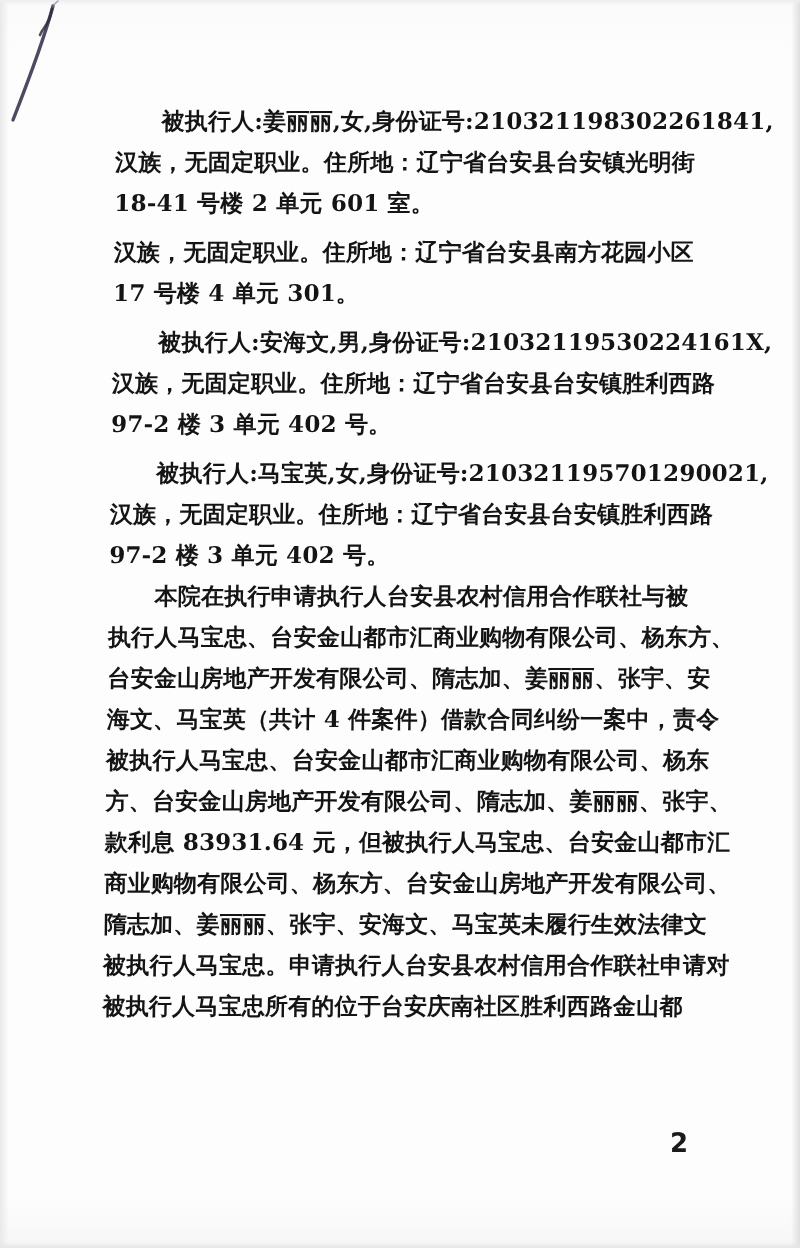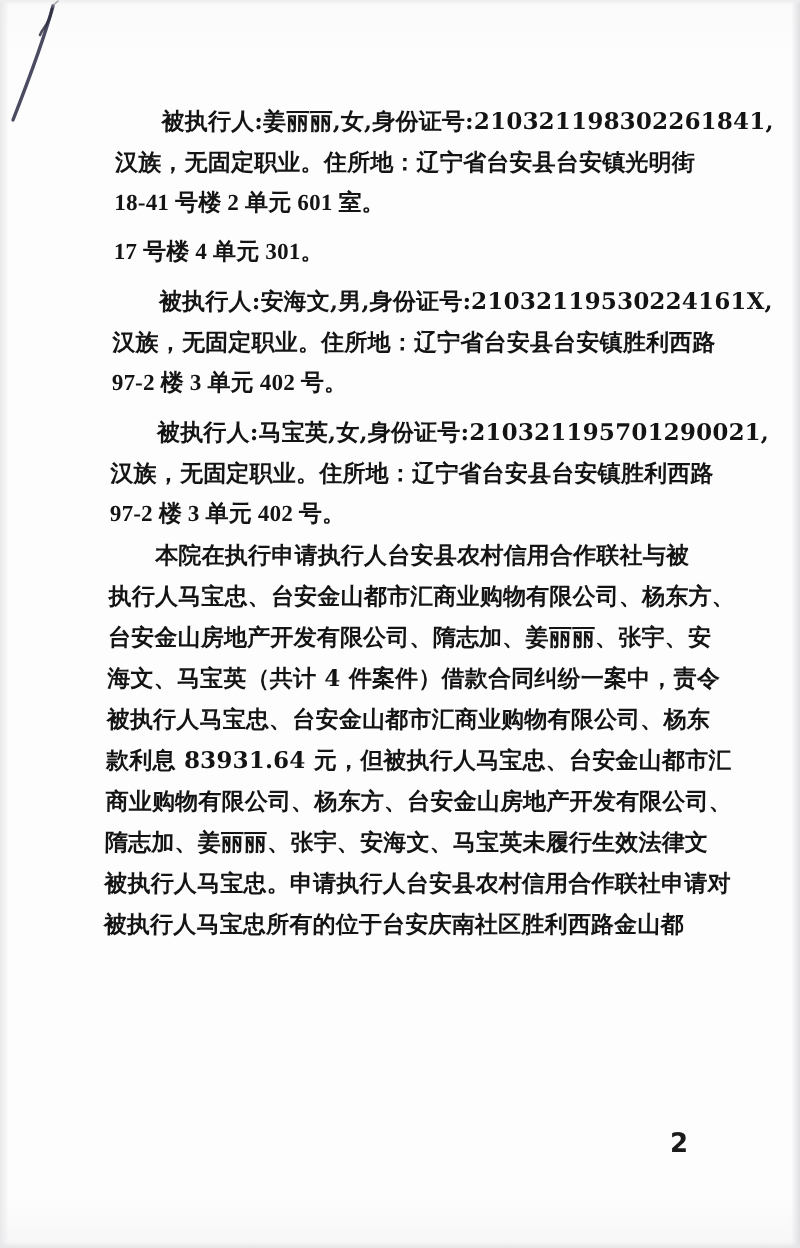--- a/index.html
+++ b/index.html
@@ -52,21 +52,21 @@
     letter-spacing: 0.2px;
   }
   .para { margin: 0; }
   .para.gap { margin-bottom: 8px; }
   .line {
     white-space: nowrap;
     text-align: justify;
     text-align-last: justify;
   }
   .line.indent { padding-left: 46px; }
-  .line.short  { text-align-last: left; font-family: Liberation Serif, serif; }
+  .line.short  { text-align-last: left; }
 
   .pagenum {
     position: absolute;
     left: 670px;
     top: 1128px;
     font-size: 26px;
     font-weight: 600;
     font-family: "DejaVu Sans", sans-serif;
     color: #1a1a1a;
   }
@@ -89,20 +89,21 @@
 
   <div class="textblock">
 
     <div class="para gap">
       <div class="line indent">被执行人:姜丽丽,女,身份证号:210321198302261841,</div>
       <div class="line">汉族，无固定职业。住所地：辽宁省台安县台安镇光明街</div>
       <div class="line short">18-41 号楼 2 单元 601 室。</div>
     </div>
 
     <div class="para gap">
+      <div class="line">汉族，无固定职业。住所地：辽宁省台安县南方花园小区</div>
       <div class="line short">17 号楼 4 单元 301。</div>
     </div>
 
     <div class="para gap">
       <div class="line indent">被执行人:安海文,男,身份证号:21032119530224161X,</div>
       <div class="line">汉族，无固定职业。住所地：辽宁省台安县台安镇胜利西路</div>
       <div class="line short">97-2 楼 3 单元 402 号。</div>
     </div>
 
     <div class="para">
@@ -110,20 +111,21 @@
       <div class="line">汉族，无固定职业。住所地：辽宁省台安县台安镇胜利西路</div>
       <div class="line short">97-2 楼 3 单元 402 号。</div>
     </div>
 
     <div class="para">
       <div class="line indent">本院在执行申请执行人台安县农村信用合作联社与被</div>
       <div class="line">执行人马宝忠、台安金山都市汇商业购物有限公司、杨东方、</div>
       <div class="line">台安金山房地产开发有限公司、隋志加、姜丽丽、张宇、安</div>
       <div class="line">海文、马宝英（共计 4 件案件）借款合同纠纷一案中，责令</div>
       <div class="line">被执行人马宝忠、台安金山都市汇商业购物有限公司、杨东</div>
+      <div class="line">方、台安金山房地产开发有限公司、隋志加、姜丽丽、张宇、</div>
       <div class="line">款利息 83931.64 元，但被执行人马宝忠、台安金山都市汇</div>
       <div class="line">商业购物有限公司、杨东方、台安金山房地产开发有限公司、</div>
       <div class="line">隋志加、姜丽丽、张宇、安海文、马宝英未履行生效法律文</div>
       <div class="line">被执行人马宝忠。申请执行人台安县农村信用合作联社申请对</div>
       <div class="line">被执行人马宝忠所有的位于台安庆南社区胜利西路金山都</div>
     </div>
 
   </div>
 
   <div class="pagenum">2</div>

